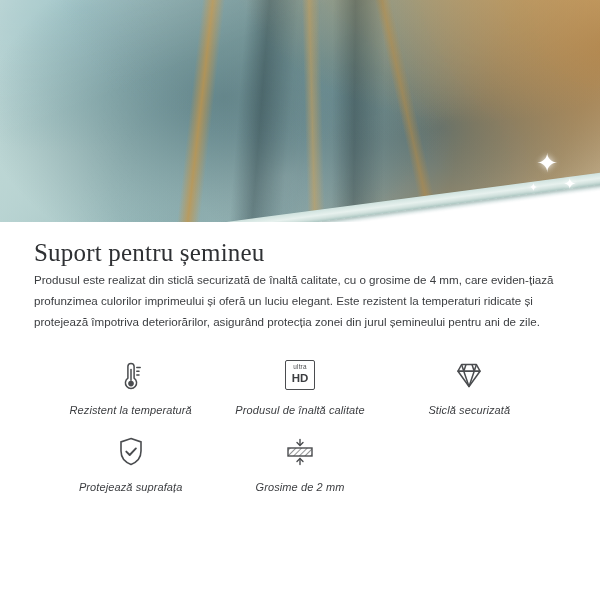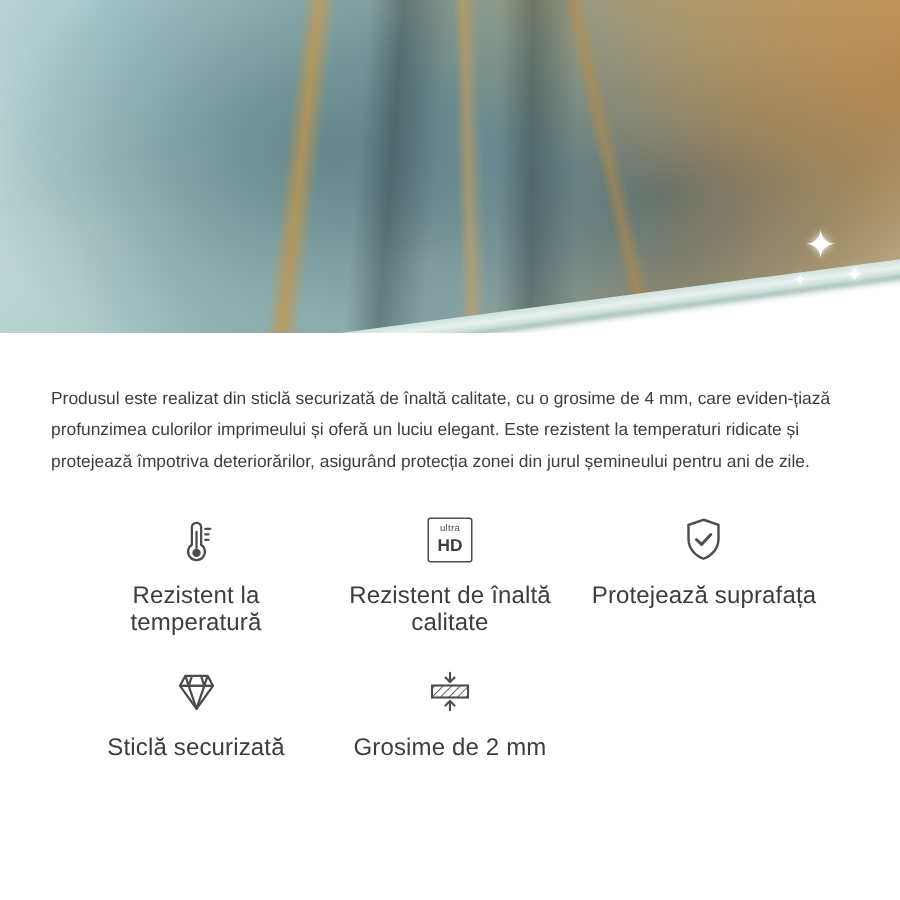--- a/index.html
+++ b/index.html
@@ -110,21 +110,20 @@
   h1.title {
     font-family: "Liberation Serif", serif;
     font-weight: 400;
     color: #2e3033;
     font-size: 25px;
     line-height: 1.33;
     letter-spacing: .2px;
   }
   h1.title .line2 { display: block; }
   p.body {
-    margin-top: 19px;
     font-size: 11.6px;
     line-height: 1.82;
     color: #3b3d40;
     max-width: 528px;
   }
 
   
   .features {
     margin-top: 22px;
     display: grid;
@@ -139,23 +138,24 @@
     text-align: center;
   }
   .feature .glyph {
     height: 40px;
     display: flex;
     align-items: center;
     justify-content: center;
   }
   .feature .caption {
     margin-top: 9px;
-    font-size: 16px;
+    font-size: 11px;
     color: #3b3d40;
     letter-spacing: .1px;
+    font-style: italic;
   }
   svg { display: block; }
   .hd-box {
     width: 30px; height: 30px;
     border: 1.6px solid #4a4c4f;
     border-radius: 2px;
     display: flex; flex-direction: column;
     align-items: center; justify-content: center;
     line-height: 1;
   }
@@ -175,20 +175,21 @@
       <div class="panel-edge"></div>
       <div class="panel-edge2"></div>
     </div>
     <span class="sparkle s1">✦</span>
     <span class="sparkle s2">✦</span>
     <span class="sparkle s3">✦</span>
   </div>
 
   <div class="content">
     <h1 class="title">
+      <span>Suport pentru șemineu</span>
     </h1>
     <p class="body">Produsul este realizat din sticlă securizată de înaltă calitate, cu o grosime de 4 mm, care eviden-țiază profunzimea culorilor imprimeului și oferă un luciu elegant. Este rezistent la temperaturi ridicate și protejează împotriva deteriorărilor, asigurând protecția zonei din jurul șemineului pentru ani de zile.</p>
 
     <div class="features">
 
       <div class="feature">
         <div class="glyph">
           <svg width="34" height="36" viewBox="0 0 34 36">
             <g fill="none" stroke="#4a4c4f" stroke-width="1.5" stroke-linecap="round">
               <path d="M17 6.5a3.1 3.1 0 0 1 3.1 3.1v11.6a5.6 5.6 0 1 1-6.2 0V9.6A3.1 3.1 0 0 1 17 6.5z"></path>
@@ -201,44 +202,44 @@
         <div class="caption">Rezistent la temperatură</div>
       </div>
 
       <div class="feature">
         <div class="glyph">
           <div class="hd-box">
             <span class="u">ultra</span>
             <span class="h">HD</span>
           </div>
         </div>
-        <div class="caption">Rezistent de înaltă calitate</div>
-      </div>
-
-      <div class="feature">
-        <div class="glyph">
-          <svg width="34" height="36" viewBox="0 0 34 36">
-            <path d="M17 4.5l10 3.4v9.2c0 6.6-4.4 11.3-10 13.4-5.6-2.1-10-6.8-10-13.4V7.9l10-3.4z" fill="none" stroke="#4a4c4f" stroke-width="1.6"></path>
-            <path d="M12.3 17.6l3.4 3.4 6.2-6.6" fill="none" stroke="#4a4c4f" stroke-width="1.9" stroke-linecap="round" stroke-linejoin="round"></path>
-          </svg>
-        </div>
-        <div class="caption">Protejează suprafața</div>
+        <div class="caption">Produsul de înaltă calitate</div>
       </div>
 
       <div class="feature">
         <div class="glyph">
           <svg width="34" height="34" viewBox="0 0 34 34">
             <g fill="none" stroke="#4a4c4f" stroke-width="1.5" stroke-linejoin="round">
               <path d="M6 13.2h22L17 28.5 6 13.2z"></path>
               <path d="M9.6 6.5h14.8l3.6 6.7H6l3.6-6.7z"></path>
               <path d="M9.6 6.5l2.2 6.7M24.4 6.5l-2.2 6.7M11.8 13.2L17 28.5l5.2-15.3M14 6.5l-2.2 6.7M20 6.5l2.2 6.7"></path>
             </g>
           </svg>
         </div>
         <div class="caption">Sticlă securizată</div>
+      </div>
+
+      <div class="feature">
+        <div class="glyph">
+          <svg width="34" height="36" viewBox="0 0 34 36">
+            <path d="M17 4.5l10 3.4v9.2c0 6.6-4.4 11.3-10 13.4-5.6-2.1-10-6.8-10-13.4V7.9l10-3.4z" fill="none" stroke="#4a4c4f" stroke-width="1.6"></path>
+            <path d="M12.3 17.6l3.4 3.4 6.2-6.6" fill="none" stroke="#4a4c4f" stroke-width="1.9" stroke-linecap="round" stroke-linejoin="round"></path>
+          </svg>
+        </div>
+        <div class="caption">Protejează suprafața</div>
       </div>
 
 
       <div class="feature">
         <div class="glyph">
           <svg width="40" height="34" viewBox="0 0 40 34">
             <defs>
               <pattern id="hatch" width="4" height="4" patternUnits="userSpaceOnUse" patternTransform="rotate(45)">
                 <line x1="0" y1="0" x2="0" y2="4" stroke="#4a4c4f" stroke-width="1.2"></line>
               </pattern>

